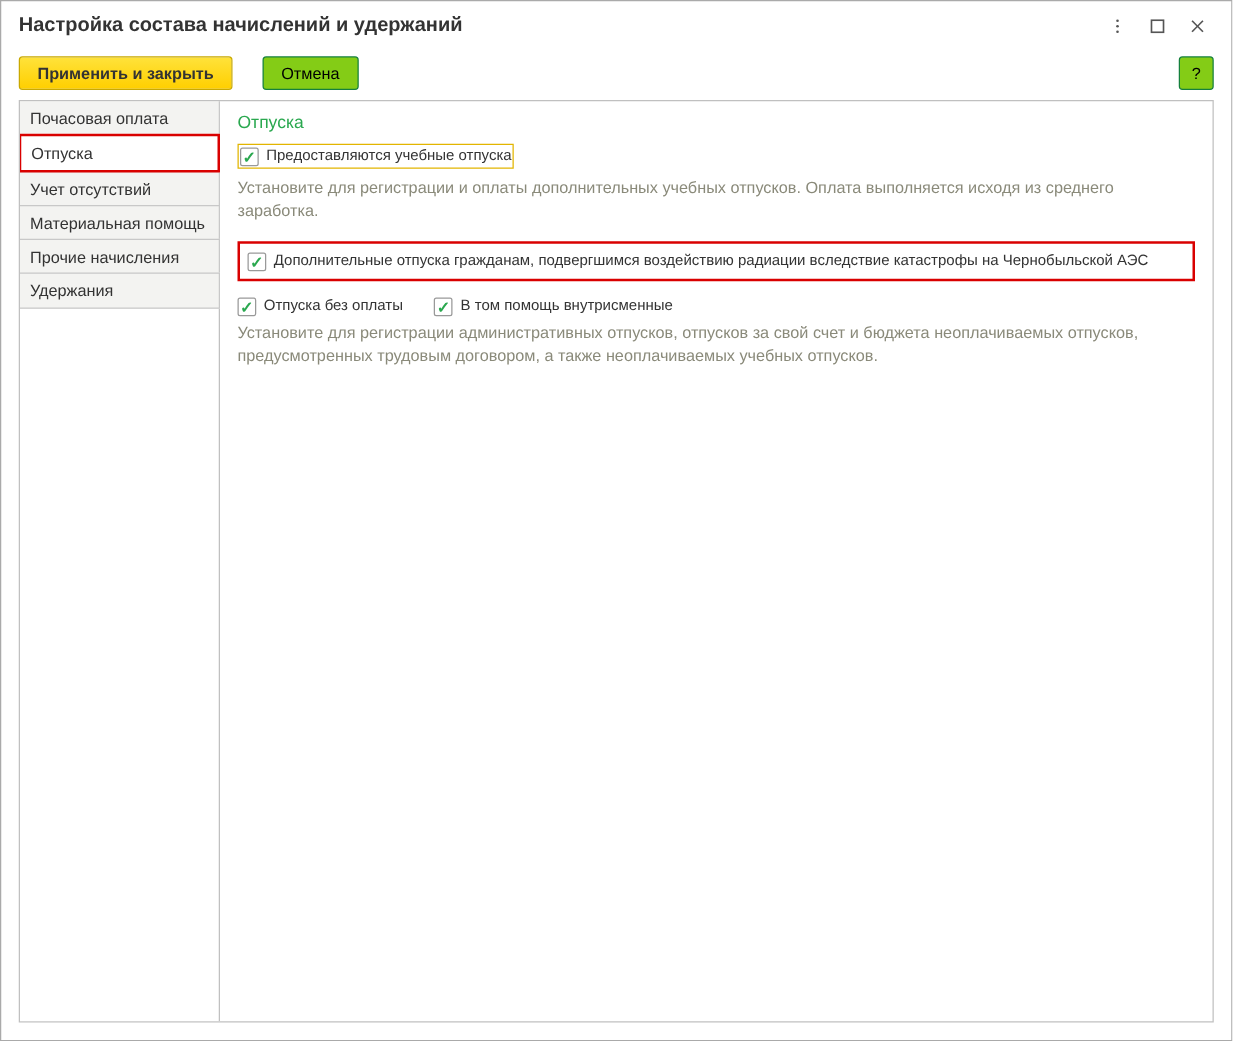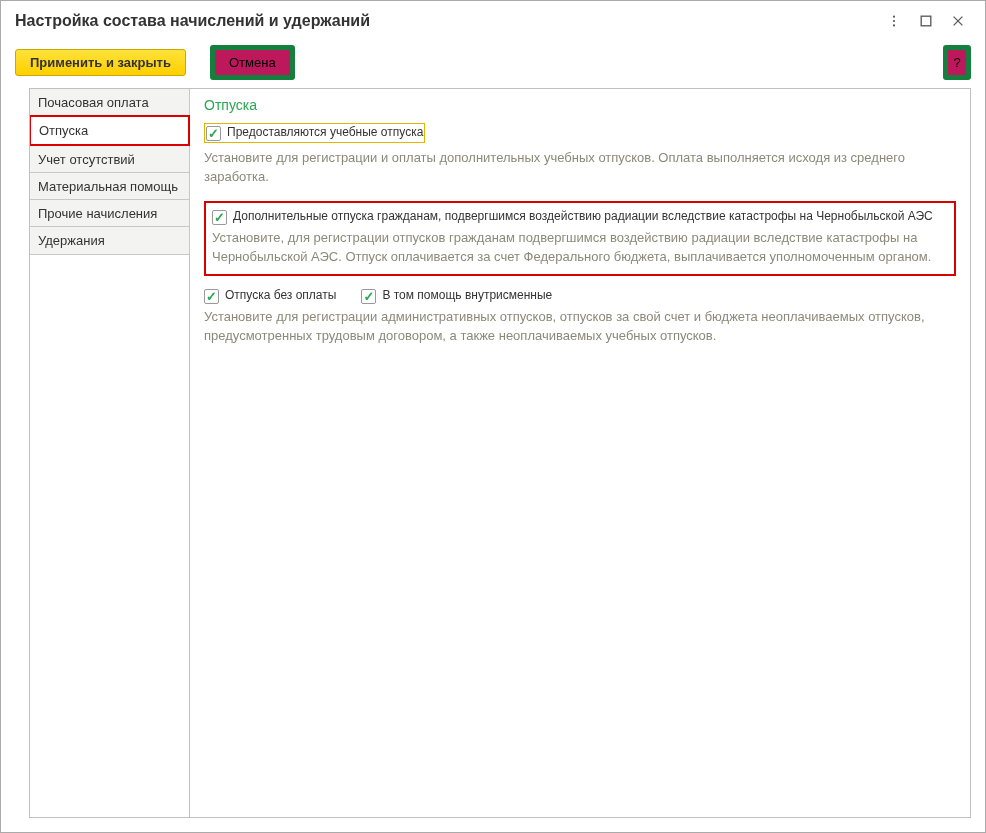--- a/index.html
+++ b/index.html
@@ -41,44 +41,44 @@
   color: #555;
 }
 .titlebar-icon svg { width: 14px; height: 14px; }
 .toolbar {
   display: flex;
   align-items: center;
   padding: 4px 14px 8px 14px;
   gap: 24px;
 }
 .btn {
-  border: 5px solid #15803d;
+  border: 1px solid #15803d;
   border-radius: 3px;
   padding: 5px 14px;
   font-size: 13px;
   cursor: pointer;
-  background: #be185d;
+  background: #84cc16;
 }
 .btn-primary {
   background: #ffdd00;
   background: linear-gradient(#ffe23a, #ffcf00);
   border: 1px solid #c9a900;
   font-weight: bold;
   color: #333;
 }
 .btn-help {
   margin-left: auto;
   width: 28px;
   padding: 5px 0;
   text-align: center;
 }
 .body-area {
   flex: 1;
   display: flex;
-  margin: 0 14px 14px 28px;
+  margin: 0 14px 14px 14px;
   border: 1px solid #c0c0c0;
   overflow: hidden;
 }
 .sidebar {
   width: 160px;
   border-right: 1px solid #c0c0c0;
   background: #fff;
 }
 .sidebar-item {
   padding: 6px 8px;
@@ -207,21 +207,20 @@
         <div class="checkbox checked"></div>
         <div class="check-label">Предоставляются учебные отпуска</div>
       </div>
       <div class="desc">Установите для регистрации и оплаты дополнительных учебных отпусков. Оплата выполняется исходя из среднего заработка.</div>
 
       <div class="block-red">
         <div class="check-row">
           <div class="checkbox checked"></div>
           <div class="check-label">Дополнительные отпуска гражданам, подвергшимся воздействию радиации вследствие катастрофы на Чернобыльской АЭС</div>
         </div>
-        <div class="desc">Установите, для регистрации отпусков гражданам подвергшимся воздействию радиации вследствие катастрофы на Чернобыльской АЭС. Отпуск оплачивается за счет Федерального бюджета, выплачивается уполномоченным органом.</div>
       </div>
 
       <div class="inline-checks">
         <div class="check-row">
           <div class="checkbox checked"></div>
           <div class="check-label">Отпуска без оплаты</div>
         </div>
         <div class="check-row">
           <div class="checkbox checked"></div>
           <div class="check-label">В том помощь внутрисменные</div>

